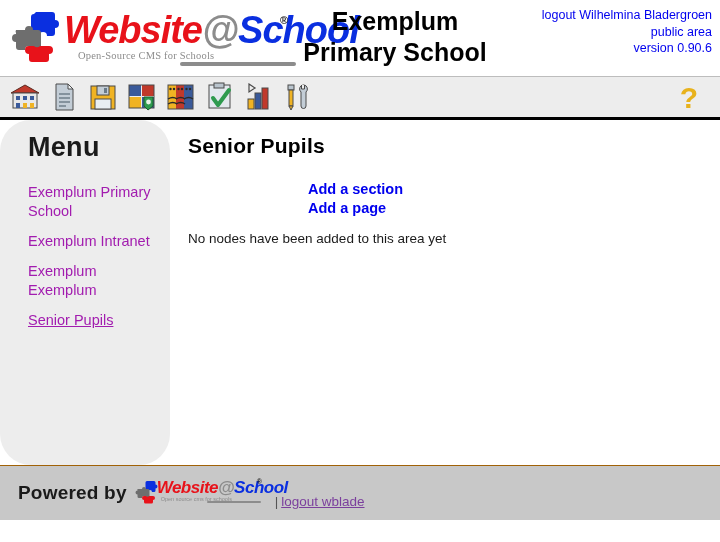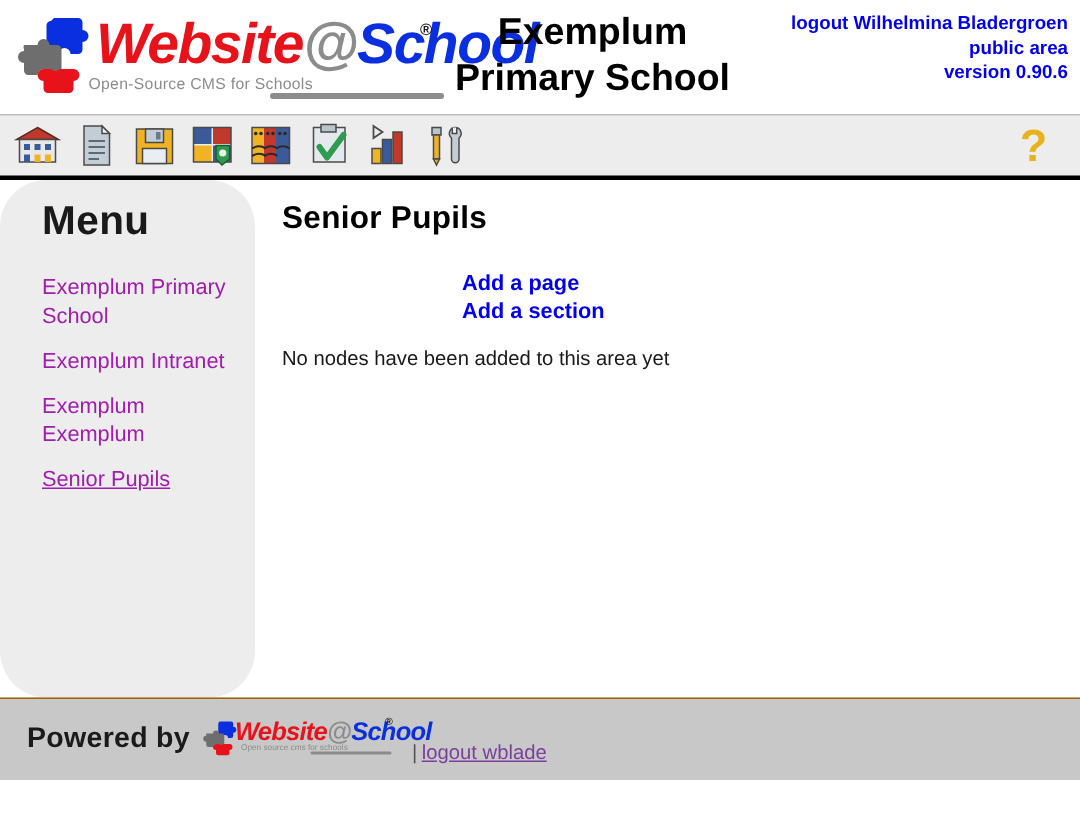--- a/index.html
+++ b/index.html
@@ -60,26 +60,27 @@
   .logo-reg {
     position: absolute;
     left: 274px;
     top: 8px;
     font-size: 11px;
     color: #1a1a1a;
     font-weight: bold;
   }
   .logo-tagline {
     position: absolute;
-    left: 53px;
+    left: 72px;
     top: 44px;
     font-size: 10.5px;
     color: #8c8c8c;
     letter-spacing: 0.2px;
     white-space: nowrap;
+    font-family: Liberation Serif, serif;
   }
   .logo-underline {
     position: absolute;
     left: 174px;
     top: 56px;
     width: 116px;
     height: 4px;
     background: #8c8c8c;
     border-radius: 2px;
   }
@@ -94,21 +95,21 @@
     font-weight: bold;
     color: #000000;
     line-height: 31px;
   }
   .userblock {
     position: absolute;
     right: 8px;
     top: 7px;
     text-align: right;
     font-size: 12.5px;
-    font-weight: bold;
+    font-weight: normal;
     color: #0000ee;
     line-height: 16.5px;
   }
   .userblock .ub-line { display: block; white-space: nowrap; }
   .userblock a.ub-line {
     color: #0000ee;
     text-decoration: none;
   }
 
   
@@ -448,22 +449,22 @@
         </li>
         <li>
           <a href="#" class="menu-link current">Senior Pupils</a>
         </li>
       </ul>
     </div>
 
     <div class="content">
       <div class="content-title">Senior Pupils</div>
       <div class="action-links">
+        <a href="#" class="action-link">Add a section</a>
         <a href="#" class="action-link">Add a page</a>
-        <a href="#" class="action-link">Add a section</a>
       </div>
       <div class="empty-msg">No nodes have been added to this area yet</div>
     </div>
   </div>
 
   <div class="footer">
     <span class="powered-by">Powered by</span>
 
     <div class="logo-footer">
       <svg class="lf-puzzle" viewBox="0 0 26 26">

